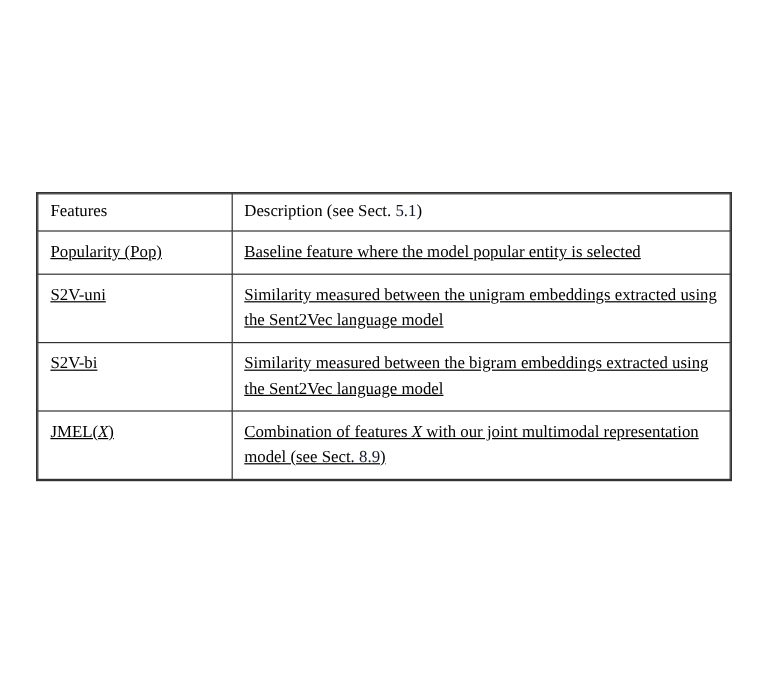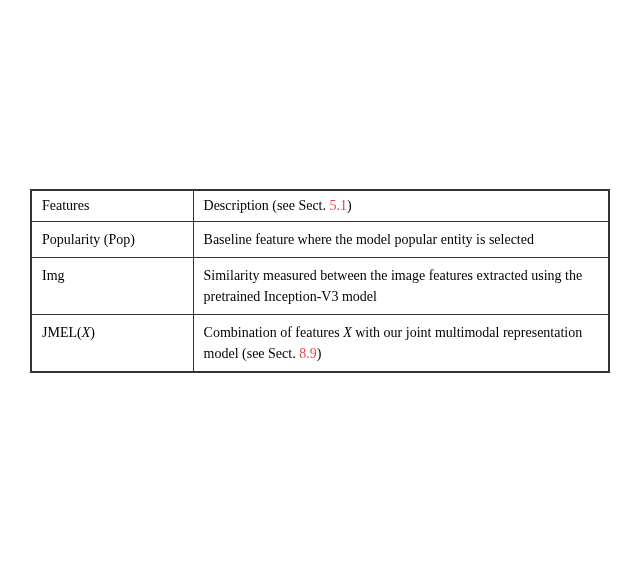--- a/index.html
+++ b/index.html
@@ -38,32 +38,33 @@
       vertical-align: top;
       font-size: 14px;
     }
 
     tbody tr td {
       border: 1px solid #333;
       padding: 7px 10px;
       vertical-align: top;
       font-size: 14px;
       line-height: 1.5;
+      text-decoration: underline;
     }
 
     .col-feature {
       width: 28%;
     }
 
     .col-description {
       width: 72%;
     }
 
     .link-blue {
-      color: #ef4444;
+      color: #0f172a;
       text-decoration: none;
     }
 
     .italic {
       font-style: italic;
     }
   </style>
 </head>
 <body>
 
@@ -83,24 +84,32 @@
       <tr>
         <td class="col-feature">
           <span>Popularity (Pop)</span>
         </td>
         <td class="col-description">
           <span>Baseline feature where the model popular entity is selected</span>
         </td>
       </tr>
       <tr>
         <td class="col-feature">
-          <span>Img</span>
+          <span>S2V-uni</span>
         </td>
         <td class="col-description">
-          <span>Similarity measured between the image features extracted using the pretrained Inception-V3 model</span>
+          <span>Similarity measured between the unigram embeddings extracted using the Sent2Vec language model</span>
+        </td>
+      </tr>
+      <tr>
+        <td class="col-feature">
+          <span>S2V-bi</span>
+        </td>
+        <td class="col-description">
+          <span>Similarity measured between the bigram embeddings extracted using the Sent2Vec language model</span>
         </td>
       </tr>
       <tr>
         <td class="col-feature">
           <span>JMEL(<em class="italic">X</em>)</span>
         </td>
         <td class="col-description">
           <span>Combination of features <em class="italic">X</em> with our joint multimodal representation model (see Sect.&nbsp;<a class="link-blue" href="#">8.9</a>)</span>
         </td>
       </tr>

